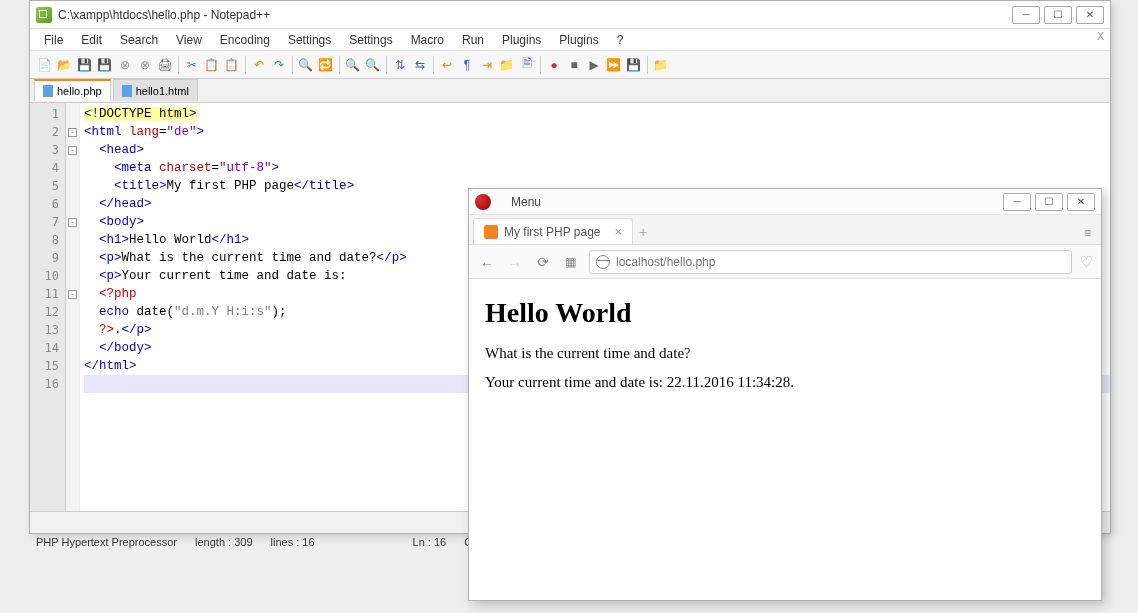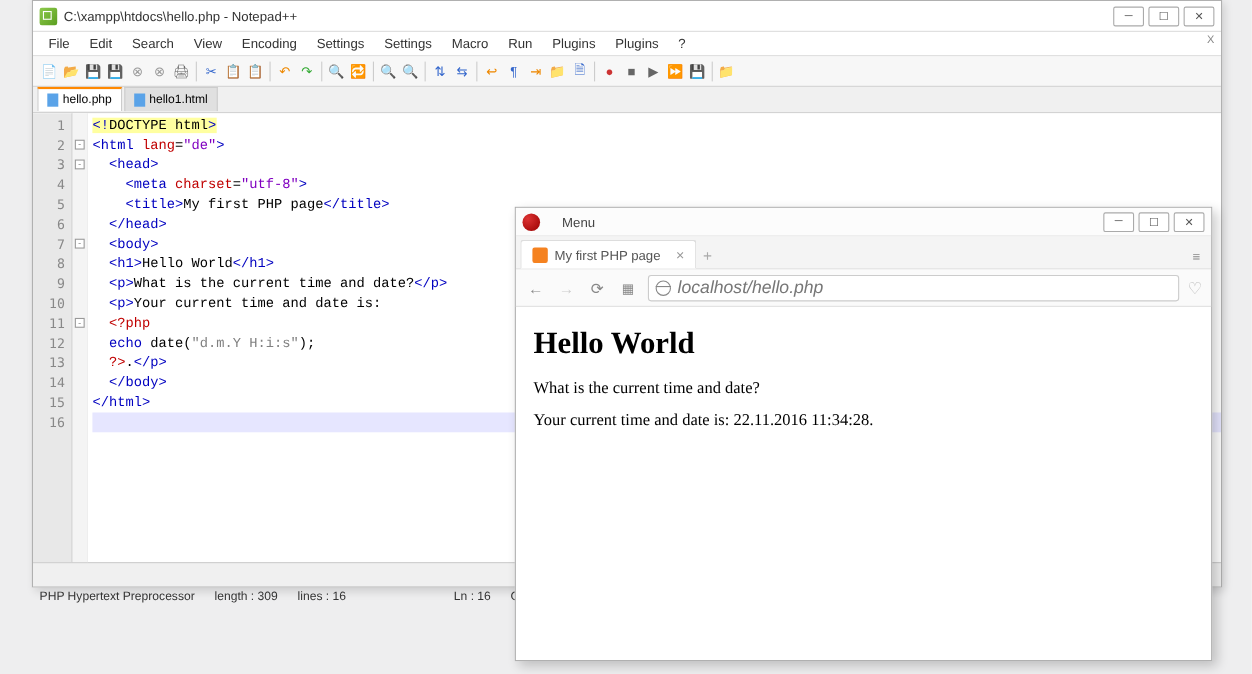--- a/index.html
+++ b/index.html
@@ -42,21 +42,21 @@
 .br-tab { height: 26px; padding: 0 10px; display: flex; align-items: center; gap: 6px; background: #fff; border: 1px solid #ddd; border-bottom: none; font-size: 12px; color: #555; cursor: default; border-radius: 3px 3px 0 0; }
 .br-tab-icon{width:14px;height:14px;background:#f58220;border-radius:2px;}
 .br-tab-close{color:#999;font-size:13px;margin-left:8px;}
 .br-tab-plus{padding:4px 6px;color:#aaa;font-size:14px;}
 .br-hamburger{margin-left:auto;padding:4px 6px;color:#888;}
 .br-addr { height: 34px; background: #fafafa; display: flex; align-items: center; padding: 0 8px; gap: 8px; border-bottom: 1px solid #e0e0e0; }
 .nav-btn { width: 20px; height: 20px; display: flex; align-items: center; justify-content: center; color: #888; cursor: default; font-size: 14px; }
 .addr-box { flex: 1; height: 24px; border: 1px solid #ccc; border-radius: 3px; display: flex; align-items: center; padding: 0 6px; gap: 6px; background: #fff; }
 .addr-globe{width:14px;height:14px;border:1.5px solid #888;border-radius:50%;position:relative;}
 .addr-globe::after{content:"";position:absolute;left:-1px;top:4px;width:14px;height:1px;background:#888;}
-.addr-text{color:#777;font-size:16px;font-style:italic;}
+.addr-text{color:#777;font-size:12px;}
 .heart{color:#bbb;font-size:15px;}
 .br-content { padding: 18px 16px; font-family: "Times New Roman", serif; color: #000; }
 .br-content h1{font-size:28px;font-weight:bold;margin-bottom:16px;}
 .br-content p{font-size:15px;margin-bottom:12px;}
 </style>
 </head>
 <body>
 
 <div class="npp-window">
   <div class="npp-title">

